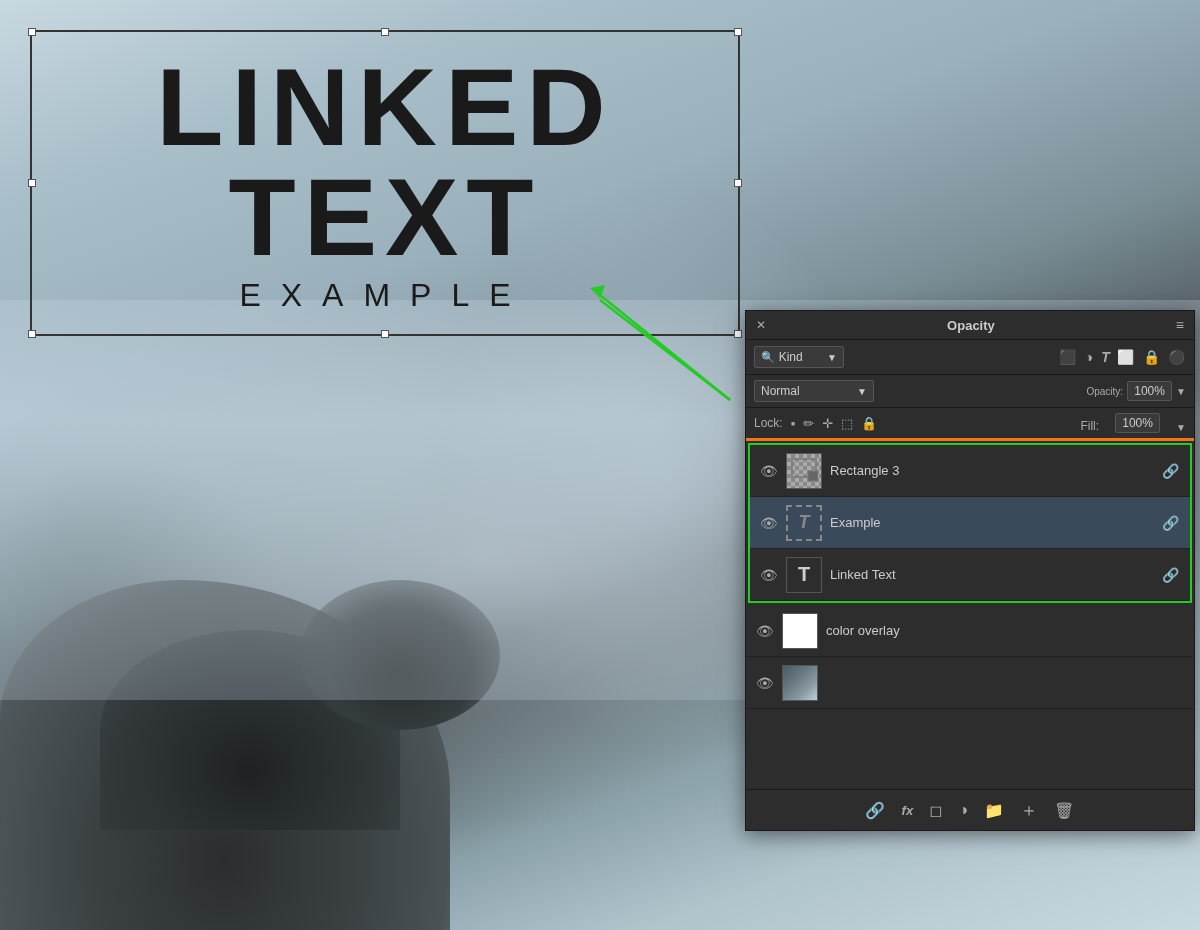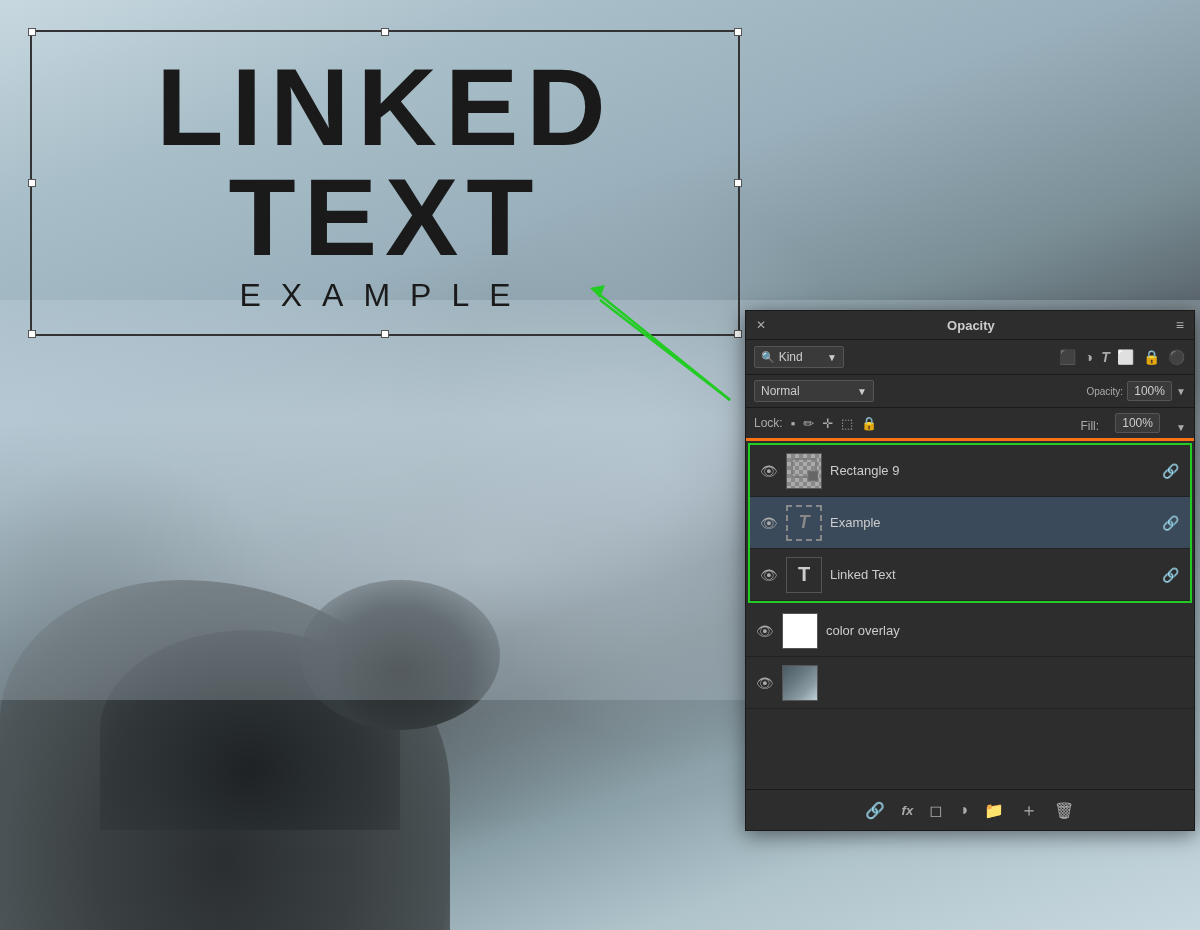--- a/index.html
+++ b/index.html
@@ -509,21 +509,21 @@
       <div class="layer-item">
         <span class="layer-eye">👁</span>
         <div class="layer-thumb checkerboard">
           <div style="position:absolute; inset:0; display:flex; align-items:center; justify-content:center;">
             <svg width="28" height="28" viewBox="0 0 28 28">
               <rect x="2" y="2" width="24" height="18" fill="none" stroke="#777" stroke-width="1.5"></rect>
               <rect x="18" y="14" width="10" height="10" fill="#666" stroke="#777" stroke-width="1"></rect>
             </svg>
           </div>
         </div>
-        <span class="layer-name">Rectangle 9</span>
+        <span class="layer-name">Rectangle 3</span>
         <span class="layer-link">🔗</span>
       </div>
 
       <div class="layer-item selected">
         <span class="layer-eye">👁</span>
         <div class="layer-thumb layer-thumb-t" style="width:36px; height:36px; border: 2px dashed #888; display:flex; align-items:center; justify-content:center; background:transparent;">
           <span style="font-size:18px; font-weight:bold; color:#888; font-style:italic;">T</span>
         </div>
         <span class="layer-name">Example</span>
         <span class="layer-link">🔗</span>

